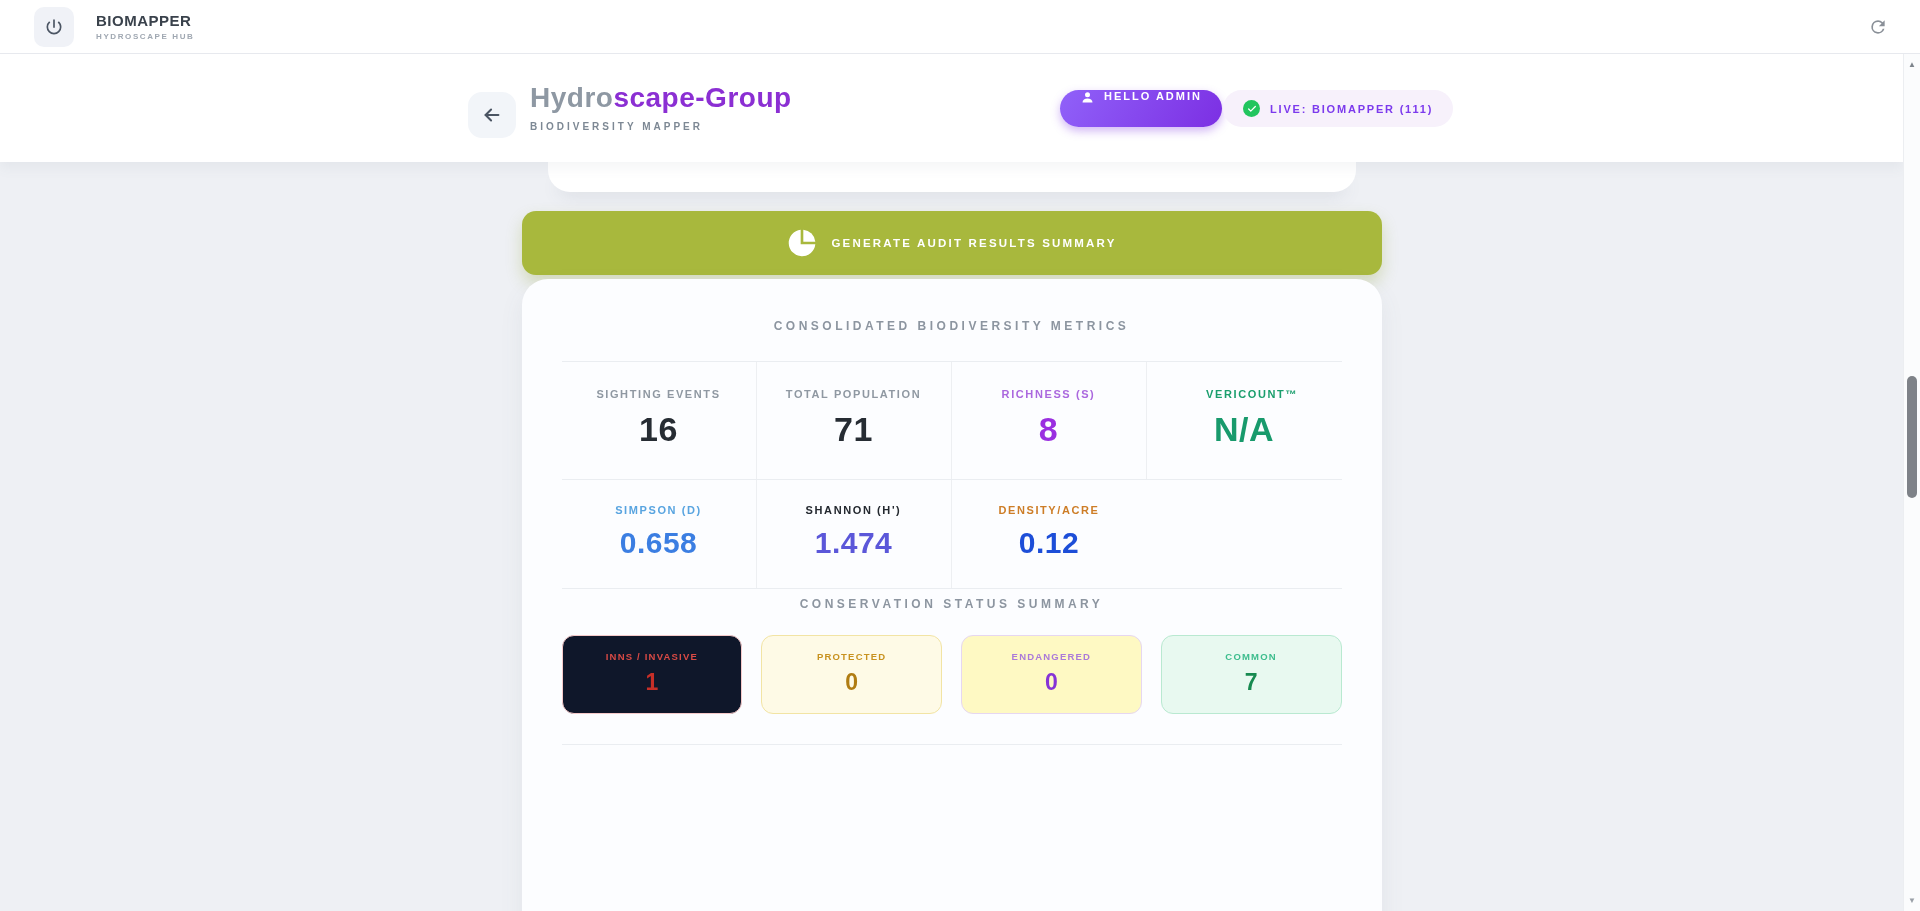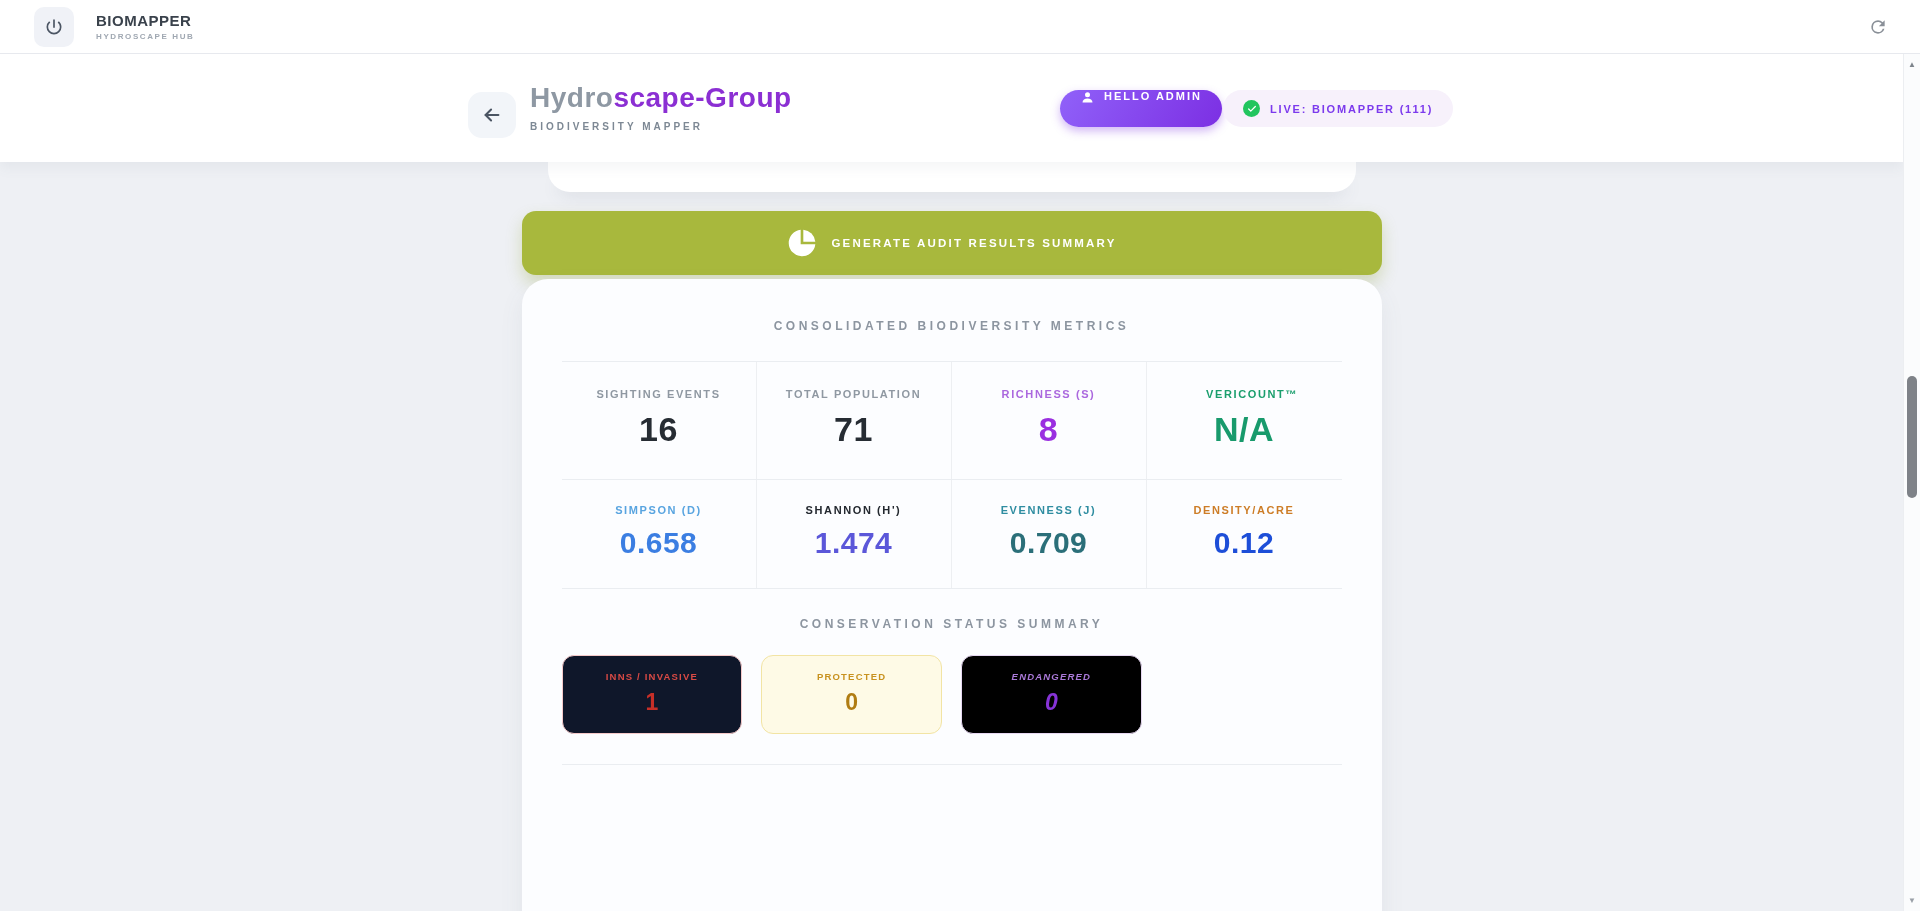--- a/index.html
+++ b/index.html
@@ -61,21 +61,21 @@
   .divider { border-top:1px solid #eaedf1; }
   .m-div1 { margin-top:28px; }
   .m-div2 { } .m-div3 { }
   .metric-row { display:grid; grid-template-columns:1fr 1fr 1fr 1fr; }
   .metric-cell { text-align:center; padding:26px 0 30px; }
   .metric-cell.sep { border-right:1px solid #edeff2; }
   .metric-label { font-size:11px; font-weight:bold; letter-spacing:1.6px; }
   .metric-value { font-size:34px; font-weight:bold; margin-top:10px; letter-spacing:.5px; }
   .row2 .metric-cell { padding:24px 0 28px; }
   .row2 .metric-value { font-size:30px; }
-  .h2-margin { margin-top:28px; }
+  .h2-margin { margin-top:8px; }
   .status-grid { display:grid; grid-template-columns:1fr 1fr 1fr 1fr; gap:19px; margin-top:24px; }
   .status-card { border:1px solid; border-radius:12px; text-align:center; padding:15px 0 17px; }
   .status-label { font-size:9.5px; font-weight:bold; letter-spacing:1.2px; }
   .status-value { font-size:23px; font-weight:bold; margin-top:7px; }
   .m-div4 { margin-top:30px; }
 
   
   .scrollbar { position:absolute; top:54px; right:0; bottom:0; width:17px; background:#fbfcfd;
                border-left:1px solid #eceef1; z-index:40; }
   .scroll-arrow { position:absolute; left:0; width:16px; text-align:center; font-size:8px;
@@ -176,46 +176,46 @@
 
     <div class="metric-row row2">
       <div class="metric-cell sep">
         <div class="metric-label" style="color: rgb(88, 164, 224);">SIMPSON (D)</div>
         <div class="metric-value" style="color: rgb(59, 126, 226);">0.658</div>
       </div>
       <div class="metric-cell sep">
         <div class="metric-label" style="color: rgb(35, 40, 47);">SHANNON (H')</div>
         <div class="metric-value" style="color: rgb(91, 87, 217);">1.474</div>
       </div>
-      <div class="metric-cell sep">
-        <div class="metric-label" style="color: rgb(47, 141, 161);">EVENNESS (J)</div>
-        <div class="metric-value" style="color: rgb(43, 111, 121);">0.709</div>
-      </div>
       <div class="metric-cell">
         <div class="metric-label" style="color: rgb(205, 125, 39);">DENSITY/ACRE</div>
         <div class="metric-value" style="color: #1d4ed8;">0.12</div>
       </div>
     </div>
 
     <div class="divider m-div3"></div>
 
     <div class="section-heading h2-margin">CONSERVATION STATUS SUMMARY</div>
 
     <div class="status-grid">
       <div class="status-card" style="background-color: #0f172a; border-color: rgb(245, 201, 201);">
         <div class="status-label" style="color: rgb(217, 74, 69);">INNS / INVASIVE</div>
         <div class="status-value" style="color: rgb(198, 47, 40);">1</div>
       </div>
       <div class="status-card" style="background-color: rgb(254, 250, 230); border-color: rgb(242, 228, 164);">
         <div class="status-label" style="color: rgb(200, 146, 31);">PROTECTED</div>
         <div class="status-value" style="color: rgb(176, 124, 18);">0</div>
       </div>
-      <div class="status-card" style="background-color: #000000; border-color: rgb(230, 215, 241); font-style: italic;">
+      <div class="status-card" style="background-color: #fef9c3; border-color: rgb(230, 215, 241);">
         <div class="status-label" style="color: rgb(171, 122, 217);">ENDANGERED</div>
         <div class="status-value" style="color: rgb(134, 51, 214);">0</div>
+      </div>
+      <div class="status-card" style="background-color: rgb(232, 249, 240); border-color: rgb(185, 233, 209);">
+        <div class="status-label" style="color: rgb(61, 189, 141);">COMMON</div>
+        <div class="status-value" style="color: rgb(23, 138, 80);">7</div>
       </div>
     </div>
 
     <div class="divider m-div4"></div>
 
   </div>
 </div>
 
 <div class="scrollbar">
   <div class="scroll-arrow arrow-up">▲</div>

